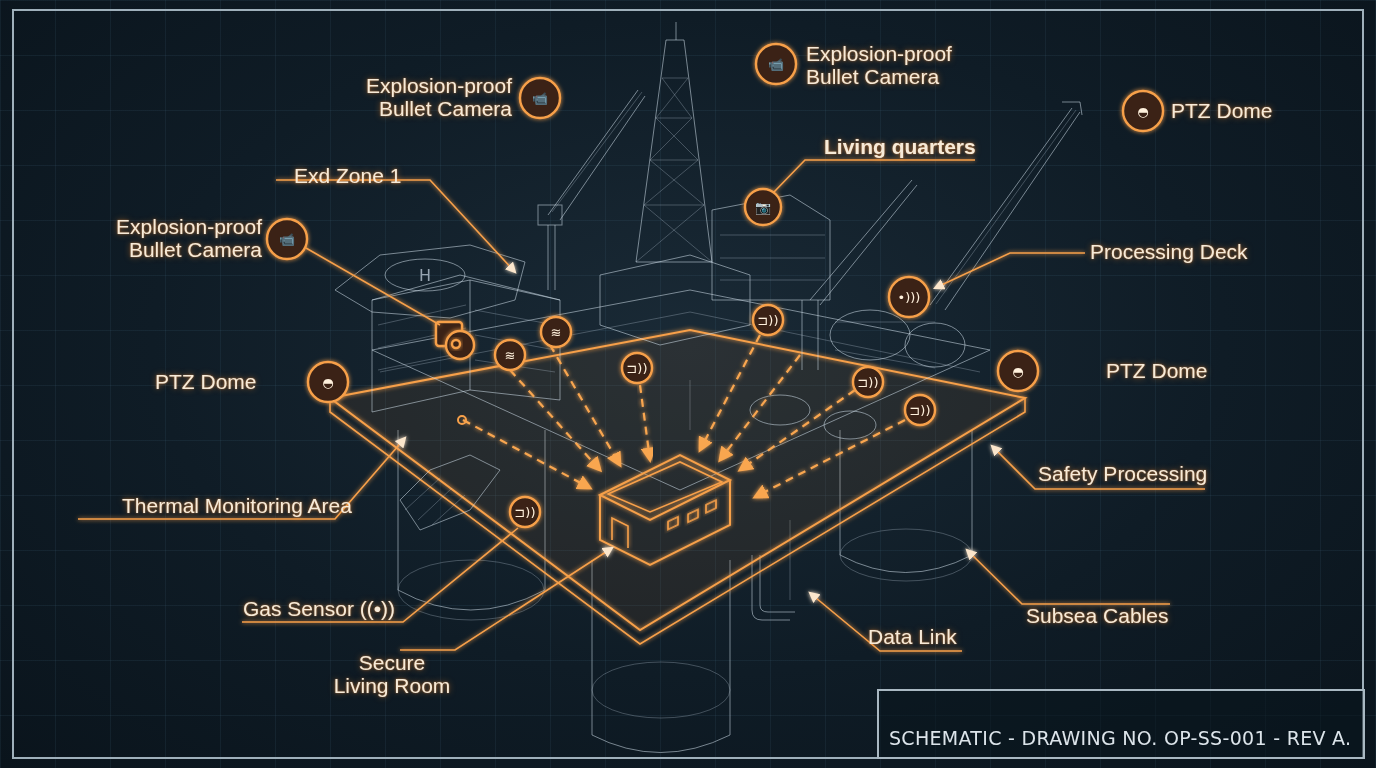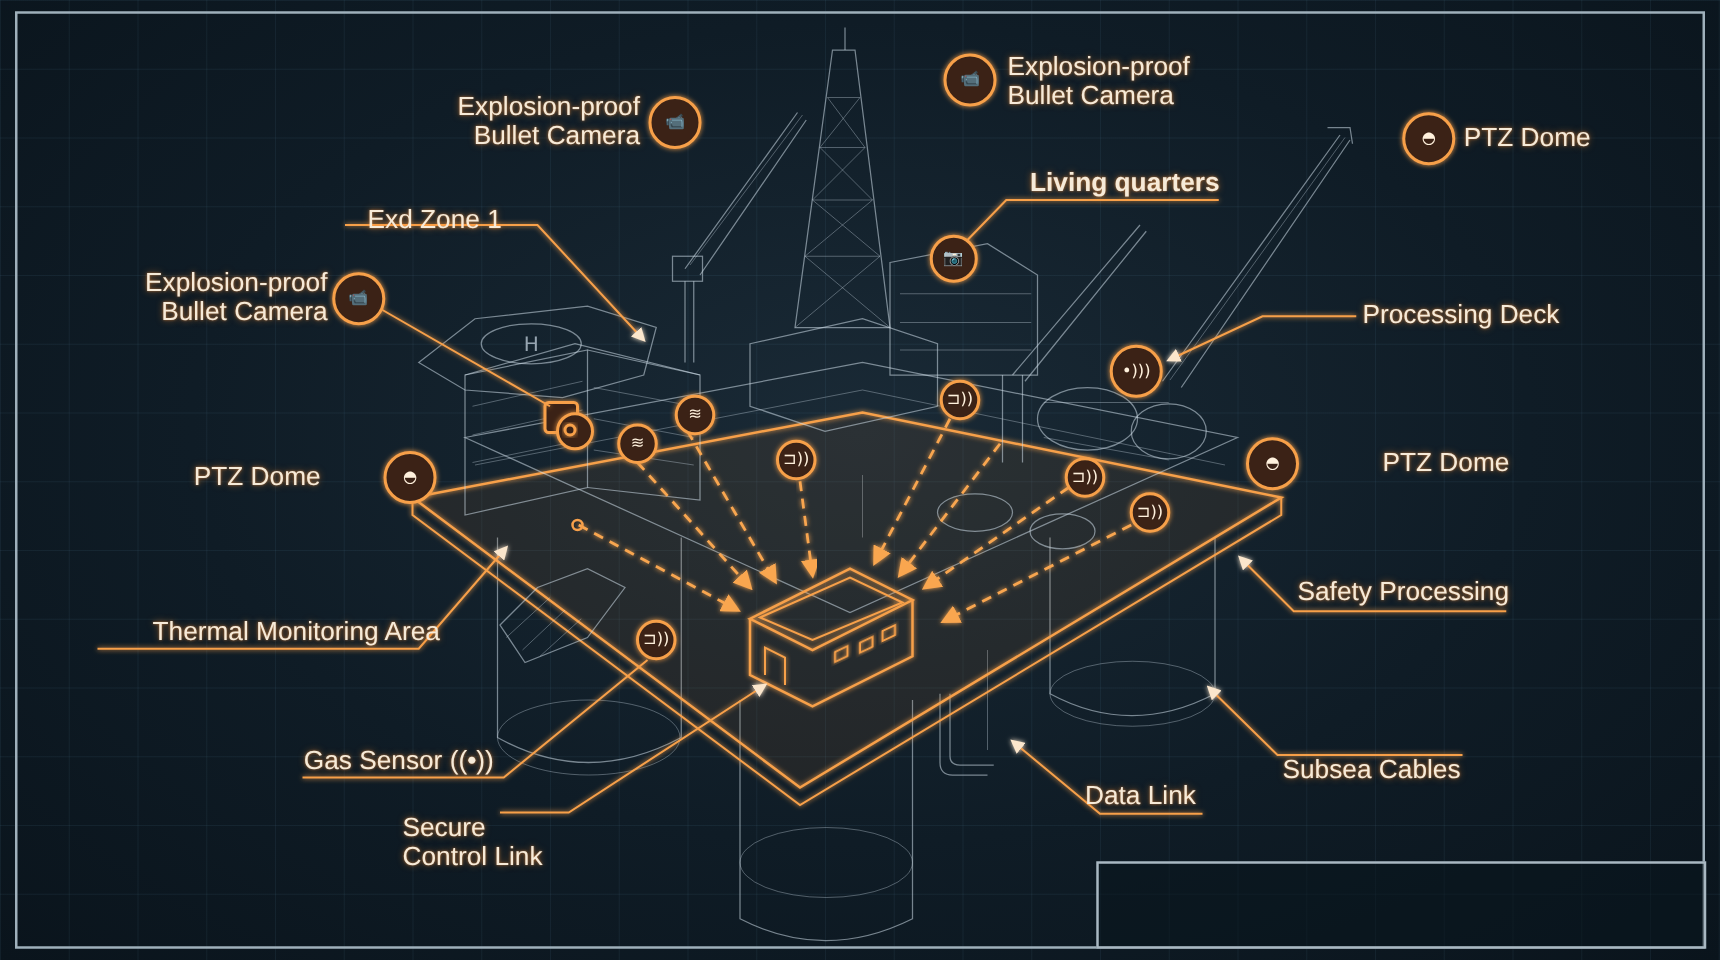--- a/index.html
+++ b/index.html
@@ -19,21 +19,21 @@
     position: absolute; left: 12px; top: 9px; right: 12px; bottom: 9px;
     border: 2px solid #9fb0bb;
   }
   svg.scene { position: absolute; left: 0; top: 0; }
   .lbl {
     position: absolute; color: #f6ead8; font-size: 21px; line-height: 23px;
     text-shadow: 0 0 6px rgba(255,140,40,0.55), 0 0 2px rgba(255,160,80,0.6);
     white-space: nowrap;
   }
   .lbl.r { text-align: right; }
-  .lbl.c { text-align: left; }
+  .lbl.c { text-align: center; }
   .lbl .l2 { display: block; }
   .title-box {
     position: absolute; left: 877px; top: 689px; width: 484px; height: 66px;
     border: 2px solid #a9b8c2; background: rgba(10,22,30,0.55);
   }
   .title-box .t {
     position: absolute; left: 10px; color: #dce4ea; font-size: 21px; letter-spacing: 0.3px;
     font-family: "DejaVu Sans", sans-serif; font-size: 19px;
   }
   .wire { stroke: rgba(205,220,232,0.55); fill: none; stroke-width: 1; }
@@ -295,20 +295,21 @@
 <div class="lbl" style="left:1171px; top:99px;">PTZ Dome</div>
 <div class="lbl" style="left:155px; top:370px;">PTZ Dome</div>
 <div class="lbl" style="left:1106px; top:359px;">PTZ Dome</div>
 <div class="lbl" style="left:278px; top:164px;margin-left:16px;">Exd Zone 1</div>
 <div class="lbl" style="left:824px; top:135px;font-weight:bold;">Living quarters</div>
 <div class="lbl" style="left:1090px; top:240px;">Processing Deck</div>
 <div class="lbl" style="left:78px; top:494px;margin-left:44px;">Thermal Monitoring Area</div>
 <div class="lbl" style="left:243px; top:597px;">Gas Sensor ((•))</div>
 <div class="lbl c" style="left:322px; top:651px; width:140px;">
   <span class="l2">Secure</span>
-  <span class="l2">Control Link</span>
+  <span class="l2">Living Room</span>
 </div>
 <div class="lbl" style="left:868px; top:625px;">Data Link</div>
 <div class="lbl" style="left:1038px; top:462px;">Safety Processing</div>
 <div class="lbl" style="left:1026px; top:604px;">Subsea Cables</div>
 
 <div class="title-box">
+  <div class="t" style="top:36px;">SCHEMATIC - DRAWING NO. OP-SS-001 - REV A.</div>
 </div>
 
 </body></html>

